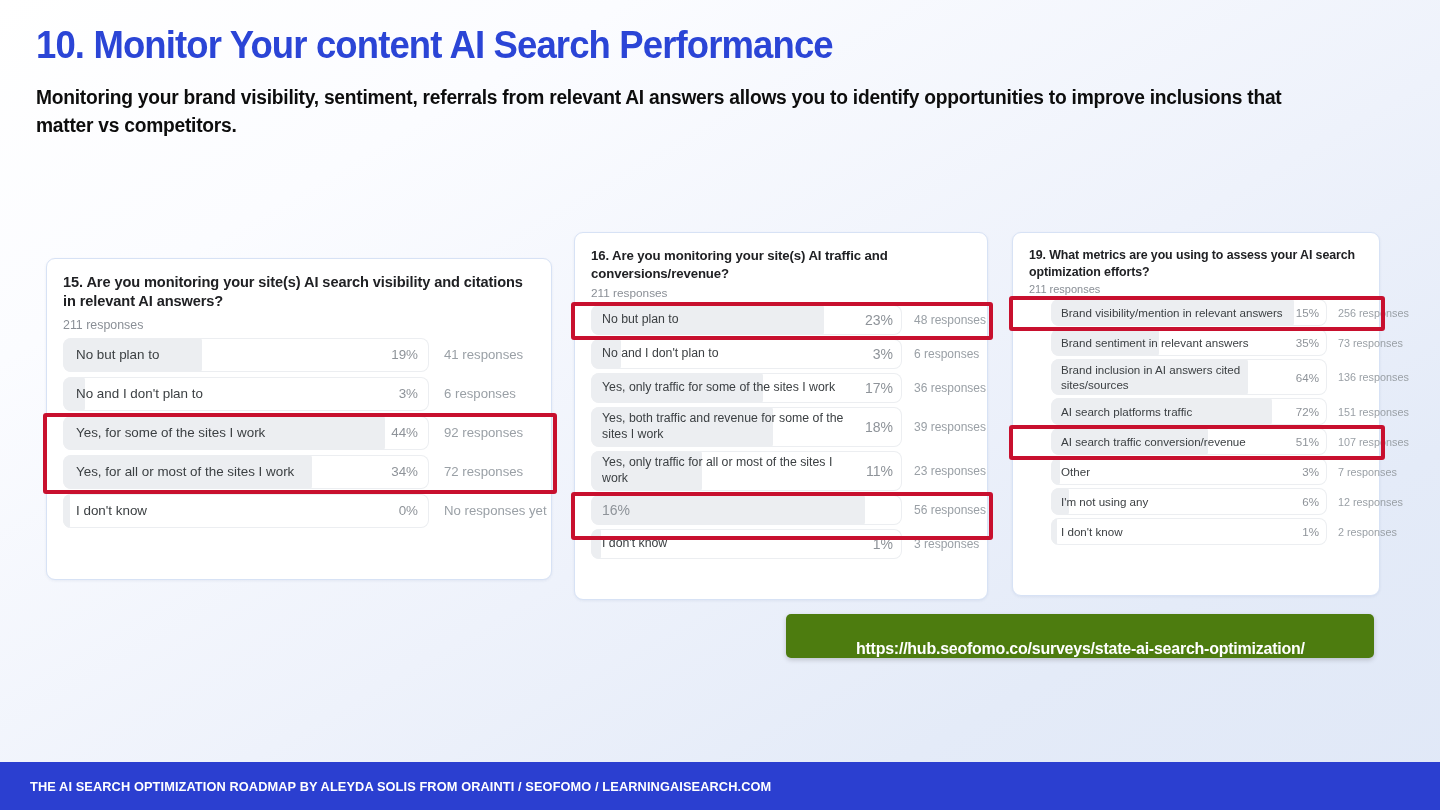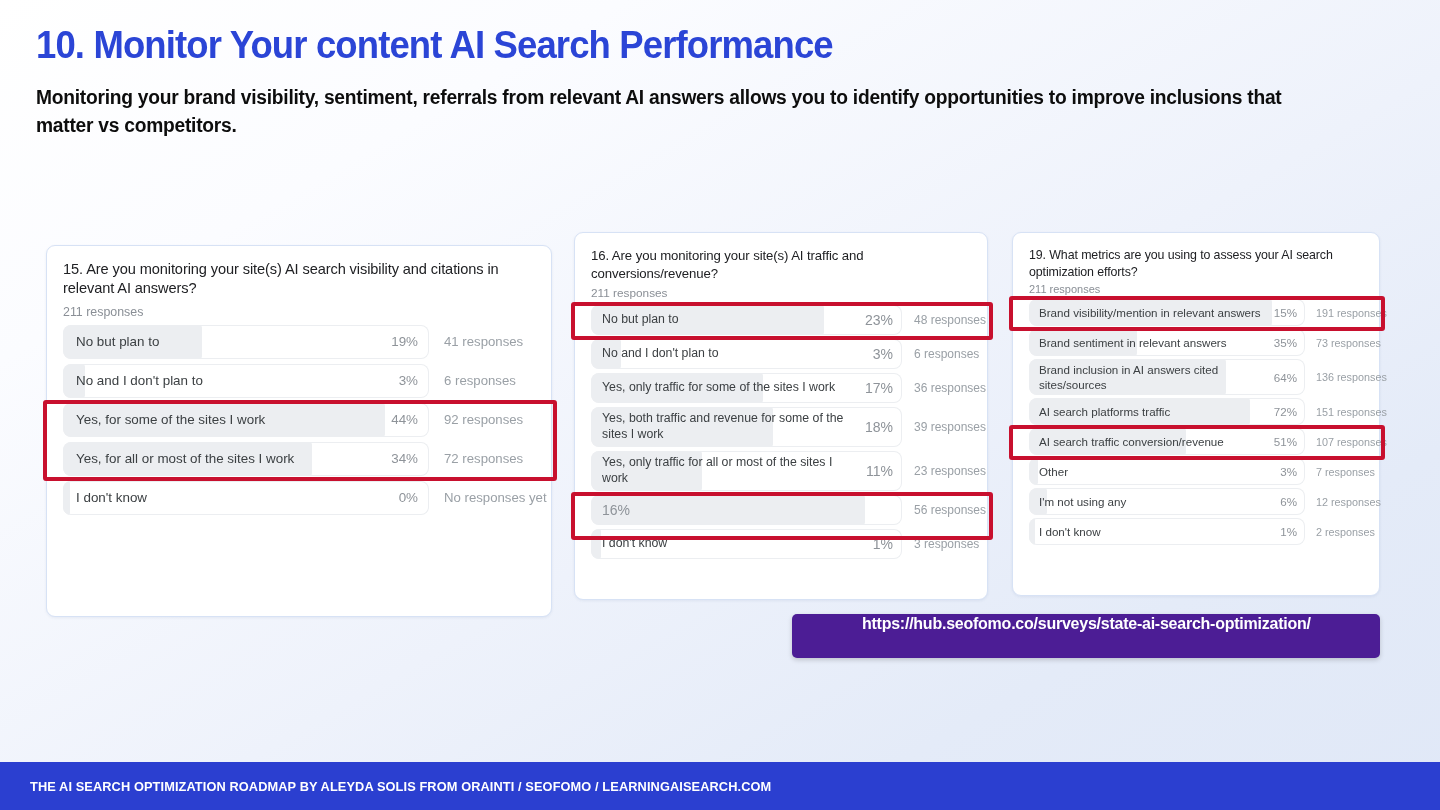--- a/index.html
+++ b/index.html
@@ -48,27 +48,27 @@
   
   .card {
     position: absolute;
     background: #ffffff;
     border: 1px solid #d7e2f5;
     border-radius: 9px;
     box-shadow: 0 1px 3px rgba(30,60,120,0.07);
     padding: 14px 14px 12px 16px;
   }
 
-  #card-15 { left: 46px;   top: 245px; width: 506px; height: 372px; }
+  #card-15 { left: 46px;   top: 258px; width: 506px; height: 322px; }
   #card-16 { left: 574px;  top: 232px; width: 414px; height: 368px; }
   #card-19 { left: 1012px; top: 232px; width: 368px; height: 364px; }
 
   .card-title {
     font-size: 13.2px;
-    font-weight: normal;
+    font-weight: bold;
     color: #202124;
     line-height: 1.33;
     letter-spacing: -0.1px;
   }
   #card-15 .card-title { font-size: 14.6px; }
   #card-19 .card-title { font-size: 12.4px; }
 
   .card-responses {
     font-size: 11.8px;
     color: #8a8f96;
@@ -96,21 +96,21 @@
     background: #ffffff;
     border-radius: 8px;
     display: flex;
     align-items: center;
     justify-content: space-between;
     overflow: hidden;
     box-shadow: 0 0 0 1px #eceef1 inset;
   }
   #card-15 .bar { width: 366px; min-height: 34px; padding: 5px 11px 5px 13px; }
   #card-16 .bar { width: 311px; min-height: 30px; padding: 4px 9px 4px 11px; }
-  #card-19 .bar { width: 276px; min-height: 27px; padding: 3px 8px 3px 10px; }
+  #card-19 .bar { width: 276px; min-height: 27px; padding: 3px 8px 3px 10px; margin-left: 22px; }
 
   .bar-fill {
     position: absolute;
     left: 0; top: 0; bottom: 0;
     background: #eceef1;
     border-radius: 8px 3px 3px 8px;
     z-index: 0;
   }
 
   .bar-label {
@@ -155,27 +155,26 @@
     z-index: 5;
   }
 
   
   .url-chip {
     position: absolute;
     left: 786px;
     top: 614px;
     width: 588px;
     height: 44px;
-    background: #4c1d95;
+    background: #4d7c0f;
     border-radius: 5px;
     display: flex;
-    align-items: flex-start;
+    align-items: flex-end;
     justify-content: center;
     box-shadow: 0 2px 5px rgba(0,0,0,0.18);
-    margin-left: 6px;
   }
   .url-chip span {
     color: #ffffff;
     font-size: 16.5px;
     font-weight: bold;
     letter-spacing: -0.25px;
     transform: scaleX(0.97);
   }
 
   
@@ -321,21 +320,21 @@
 <div class="card" id="card-19">
   <div class="card-title">19. What metrics are you using to assess your AI search optimization efforts?</div>
   <div class="card-responses">211 responses</div>
   <div class="rows">
       <div class="row">
         <div class="bar">
           <div class="bar-fill" style="width: 88%;"></div>
           <div class="bar-label">Brand visibility/mention in relevant answers</div>
           <div class="bar-pct">15%</div>
         </div>
-        <div class="row-count">191 responses</div>
+        <div class="row-count">256 responses</div>
       </div>
       <div class="row">
         <div class="bar">
           <div class="bar-fill" style="width: 38.9873%;"></div>
           <div class="bar-label">Brand sentiment in relevant answers</div>
           <div class="bar-pct">35%</div>
         </div>
         <div class="row-count">73 responses</div>
       </div>
       <div class="row">

